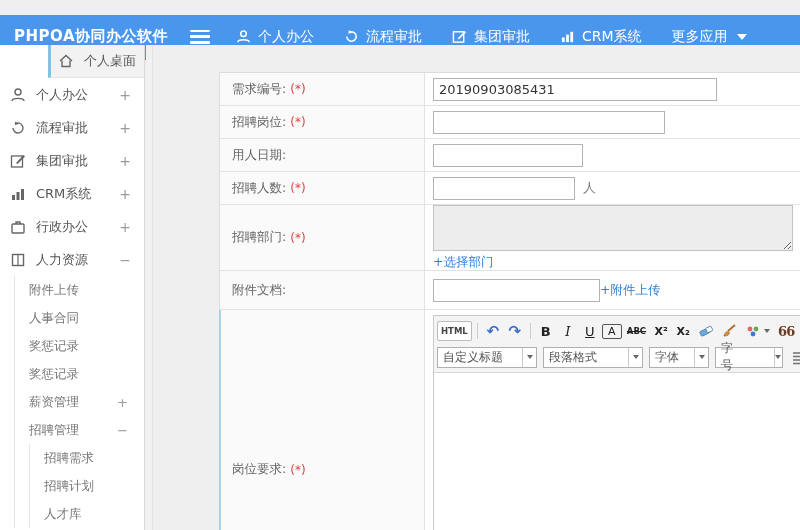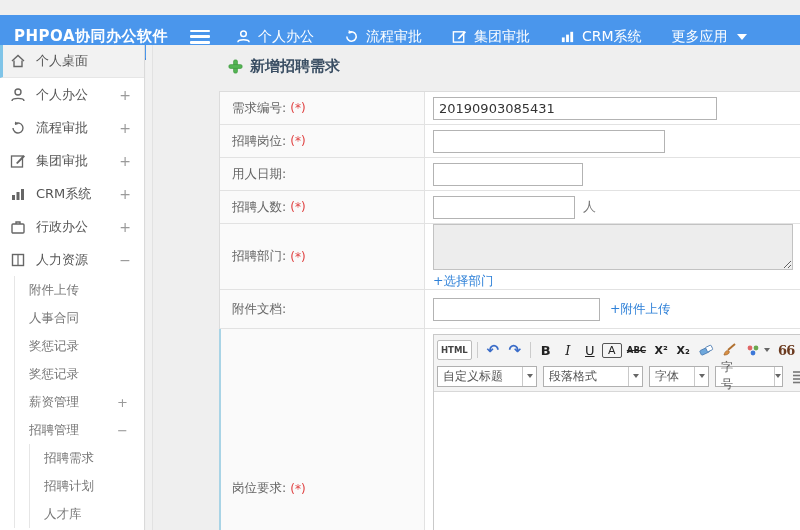--- a/index.html
+++ b/index.html
@@ -14,21 +14,21 @@
   .topnav-item { display:flex; align-items:center; gap:7px; margin-right:30px; font-size:14px; cursor:pointer; white-space:nowrap; }
   .topnav-item svg { display:block; }
   .caret-down { width:0; height:0; border-left:5px solid transparent; border-right:5px solid transparent; border-top:6px solid #fff; margin-left:2px; }
 
   
   .sidebar { position:absolute; left:0; top:45px; width:145px; height:485px; background:#fff; border-right:1px solid #dadada; font-size:13px; color:#555; overflow:hidden; }
   .side-item { display:flex; align-items:center; height:33px; padding-left:10px; cursor:pointer; position:relative; }
   .side-item .icn { width:17px; height:17px; color:#6b6b6b; flex:0 0 17px; display:flex; align-items:center; }
   .side-item .lbl { margin-left:9px; }
   .side-item .exp { margin-left:auto; margin-right:13px; color:#9a9a9a; font-size:14px; }
-  .side-item.active { background:#f2f2f2; border-left:3px solid #7fc4e8; padding-left:7px; border-bottom:1px solid #e6e6e6; }
+  .side-item.active { background:#f2f2f2; border-left:3px solid #7fc4e8; padding-left:7px; border-bottom:1px solid #e6e6e6;margin-left:48px; }
   .subtree { margin-left:14px; border-left:1px solid #e6e6e6; }
   .sub-item { display:flex; align-items:center; height:28px; padding-left:14px; color:#777; font-size:12.5px; cursor:pointer; }
   .sub-item .exp { margin-left:auto; margin-right:16px; color:#9a9a9a; font-size:13px; }
   .gutter { position:absolute; left:146px; top:45px; width:7px; height:485px; background:#f1f1f1; border-right:1px solid #e2e2e2; }
 
   
   .main { position:absolute; left:153px; top:45px; width:647px; height:485px; background:#efefef; padding:12px 0 0 66px; }
   .page-title { display:flex; align-items:center; gap:7px; font-size:15px; font-weight:bold; color:#3a4e63; padding-left:9px; }
   .plus-icon { width:15px; height:15px; display:block; }
 
@@ -41,21 +41,21 @@
   .frow-editor { height:320px; }
   .frow-editor::before { content:""; position:absolute; left:-1px; top:0; bottom:0; width:2px; background:#a9d4e6; }
   .frow-editor .fcell-value { align-items:flex-start; padding-top:5px; }
 
   input.txt { height:23px; border:1px solid #b3b3b3; font-size:13px; padding:1px 5px; color:#333; font-family:inherit; background:#fff; }
   .w284{width:284px;} .w232{width:232px;} .w150{width:150px;} .w142{width:142px;} .w167{width:167px;}
   .suffix { margin-left:8px; color:#777; font-size:13px; }
   .stack { display:flex; flex-direction:column; justify-content:center; gap:3px; width:100%; }
   textarea.dept { width:360px; height:46px; background:#ededed; border:1px solid #c2c2c2; resize:both; font-family:inherit; }
   a.blue-link { color:#2f81d8; font-size:12.5px; text-decoration:none; cursor:pointer; }
-  .filerow { display:flex; align-items:center; gap:10px; }
+  .filerow { display:flex; align-items:center; gap:0; }
 
   
   .editor { width:460px; border:1px solid #c9c9c9; background:#fff; }
   .ed-toolbar { background:#f4f4f4; border-bottom:1px solid #d8d8d8; padding:2px 3px; }
   .ed-row { display:flex; align-items:center; height:26px; gap:2px; }
   .ed-btn { display:inline-flex; align-items:center; justify-content:center; min-width:20px; height:20px; padding:0 2px; font-size:12px; color:#222; cursor:pointer; border:1px solid transparent; border-radius:2px; }
   .ed-sep { width:1px; height:16px; background:#ccc; margin:0 3px; }
   .b-src { font-size:8.5px; font-weight:bold; color:#444; border:1px solid #bbb; background:#fff; padding:1px 3px; }
   .b-undo,.b-redo { color:#3a6cc8; font-size:15px; font-weight:bold; }
   .b-bold { font-weight:bold; font-size:13px; }
@@ -229,27 +229,20 @@
       </div>
       <div class="sub-item">
         <span>人才库</span>
       </div>
     </div>
   </div>
 </div>
 <div class="gutter"></div>
 
 <div class="main">
-  <div class="page-title">
-    <svg class="plus-icon" viewBox="0 0 16 16">
-        <rect x="6" y="1" width="4" height="14" rx="1.5" fill="#54b554" stroke="#3f9a3f" stroke-width="0.8"></rect>
-        <rect x="1" y="6" width="14" height="4" rx="1.5" fill="#54b554" stroke="#3f9a3f" stroke-width="0.8"></rect>
-      </svg>
-    <span>新增招聘需求</span>
-  </div>
 
   <div class="form-table">
 
     <div class="frow h33">
       <div class="fcell-label">
         <span>需求编号:</span>
         <span class="req">(*)</span>
       </div>
       <div class="fcell-value">
         <input class="txt w284" type="text" value="20190903085431" style="">

